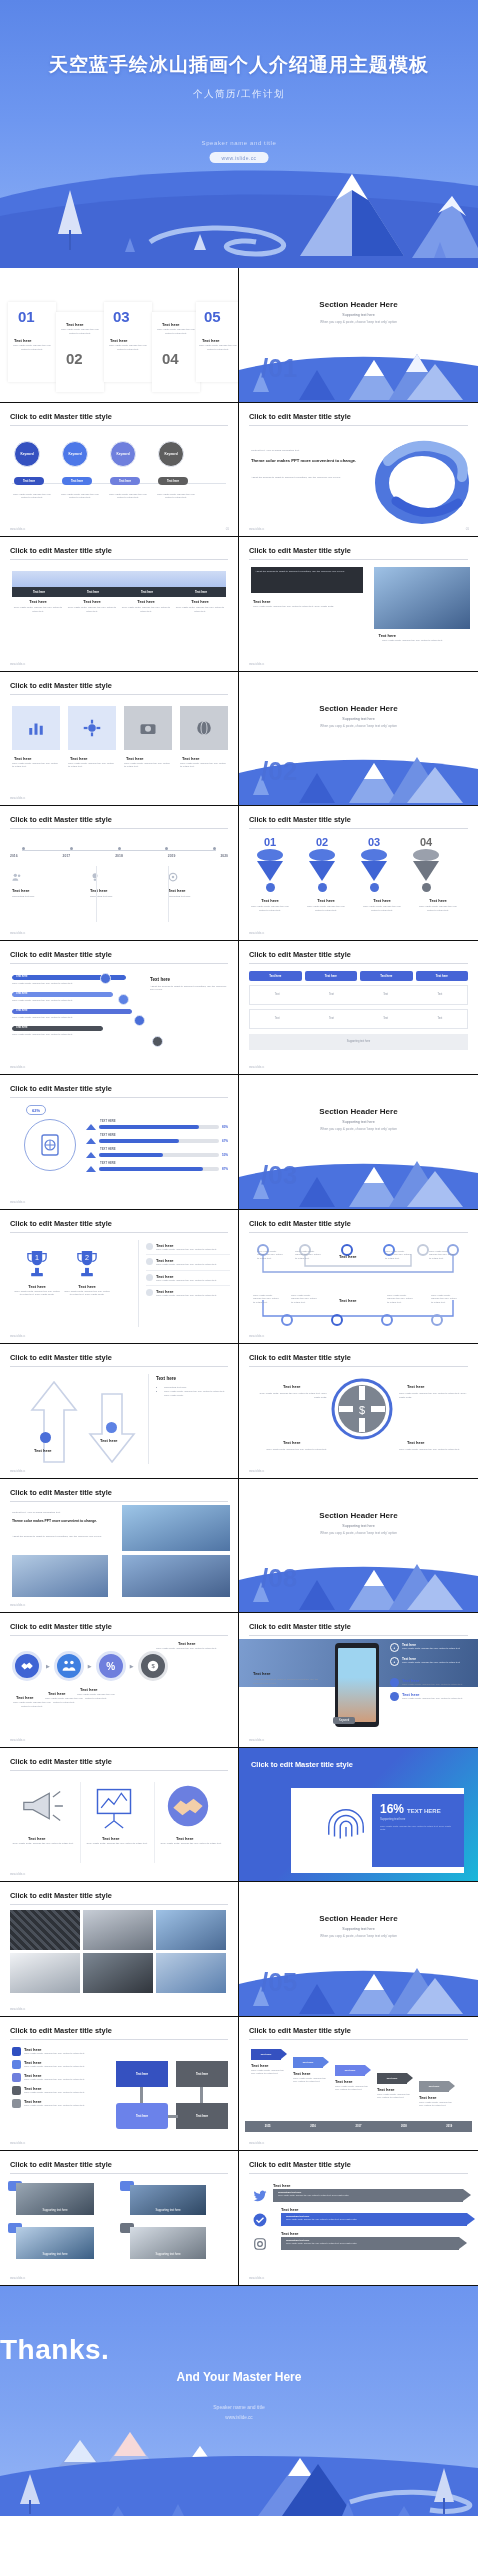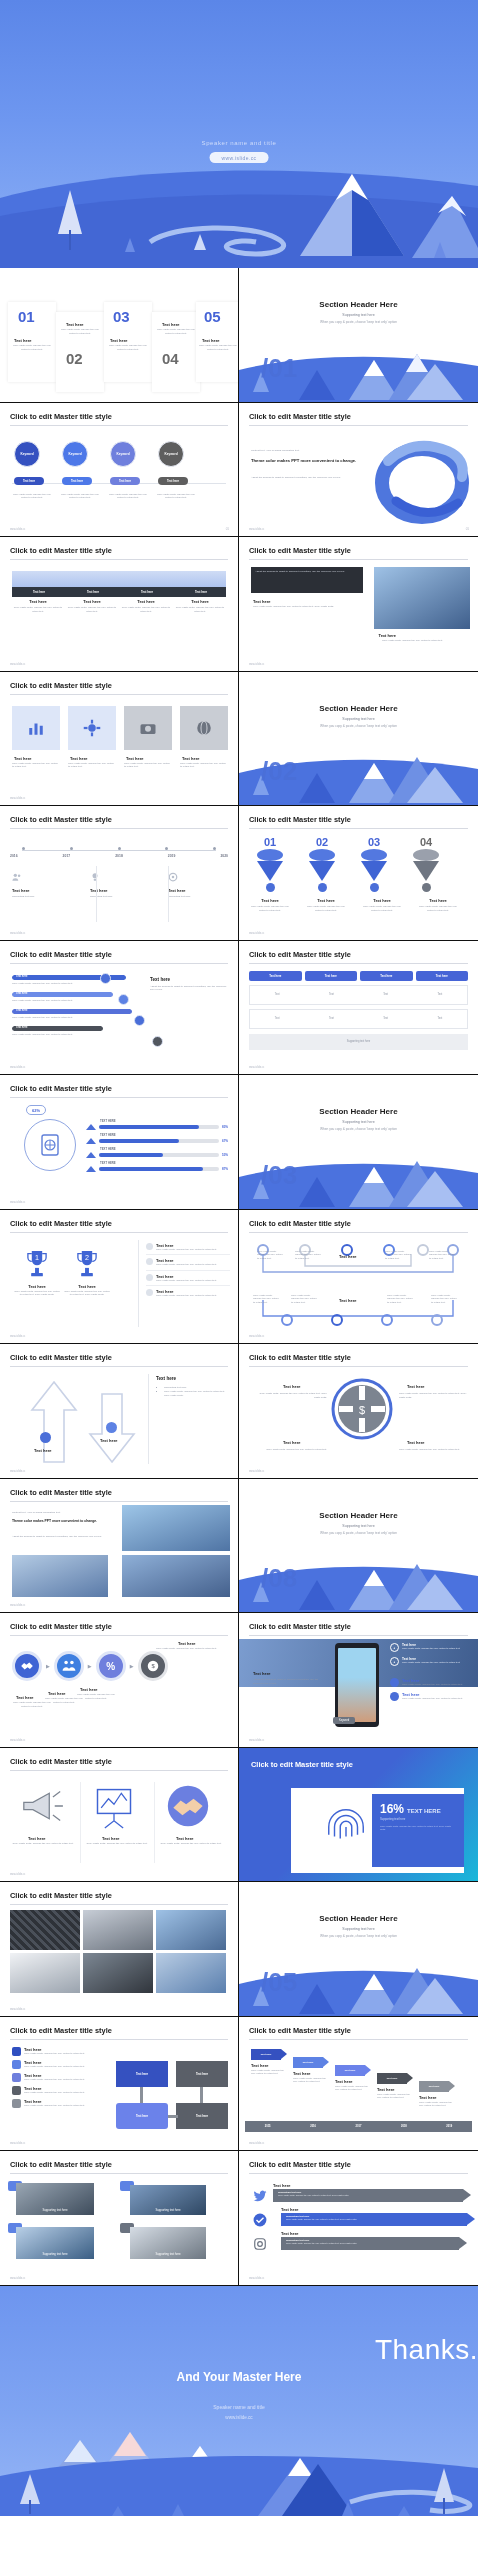--- a/index.html
+++ b/index.html
@@ -133,22 +133,22 @@
   .ico-sq { width: 9px; height: 9px; border-radius: 2px; background: #4664d6; }
 
   .circ-ring { border-radius: 50%; border: 1px solid #8fa6e2; }
 
   
   .thanks {
     position: relative; width: 478px; height: 230px;
     background: linear-gradient(180deg,#6d95ef 0%, #7fa4f2 55%, #97b6f6 100%);
     overflow: hidden;
   }
-  .th-1 { position: absolute; top: 48px; left: 0; right: 0; text-align: right;
-          color: #fff; font-size: 28px; font-weight: normal; letter-spacing: .5px; }
+  .th-1 { position: absolute; top: 48px; left: 0; right: 0; text-align: left;
+          color: #fff; font-size: 28px; font-weight: bold; letter-spacing: .5px; }
   .th-2 { position: absolute; top: 84px; left: 0; right: 0; text-align: center;
           color: #fff; font-size: 12px; font-weight: bold; }
   .th-3 { position: absolute; top: 118px; left: 0; right: 0; text-align: center;
           color: #d5e1fb; font-size: 5px; }
   .th-4 { position: absolute; top: 129px; left: 0; right: 0; text-align: center;
           color: #d5e1fb; font-size: 4.6px; }
 </style>
 </head>
 <body>
 
@@ -161,20 +161,22 @@
     <polygon points="336,62 352,36 368,62 352,52" fill="#ffffff"></polygon>
     <polygon points="412,120 452,58 478,110 478,120" fill="#7b9bea"></polygon>
     <polygon points="438,75 452,58 466,78 452,68" fill="#eef3ff"></polygon>
     <path d="M150 104 C175 86 250 86 276 100 C300 112 262 120 236 114 C212 108 238 100 256 104" fill="none" stroke="#a8c0f2" stroke-width="5"></path>
     <polygon points="70,52 82,96 58,96" fill="#d9e2f8"></polygon>
     <rect x="69" y="92" width="2" height="20" fill="#3b5cc0"></rect>
     <polygon points="200,96 206,112 194,112" fill="#cfdcf8"></polygon>
     <polygon points="130,100 135,114 125,114" fill="#6b8ce6"></polygon>
     <polygon points="440,104 446,120 434,120" fill="#6b8ce6"></polygon>
   </svg>
+  <div class="hero-title">天空蓝手绘冰山插画个人介绍通用主题模板</div>
+  <div class="hero-sub">个人简历/工作计划</div>
   <div class="hero-speaker">Speaker name and title</div>
   <div class="hero-url">www.islide.cc</div>
 </div>
 
 <div class="grid">
 
   <div class="slide">
     <div style="position:absolute;top:34px;left:8px;width:48px;height:80px;box-shadow:0 0 3px rgba(0,0,0,.1);background:#fff"></div>
     <div style="position:absolute;top:44px;left:56px;width:48px;height:80px;box-shadow:0 0 3px rgba(0,0,0,.1);background:#fff"></div>
     <div style="position:absolute;top:34px;left:104px;width:48px;height:80px;box-shadow:0 0 3px rgba(0,0,0,.1);background:#fff"></div>

